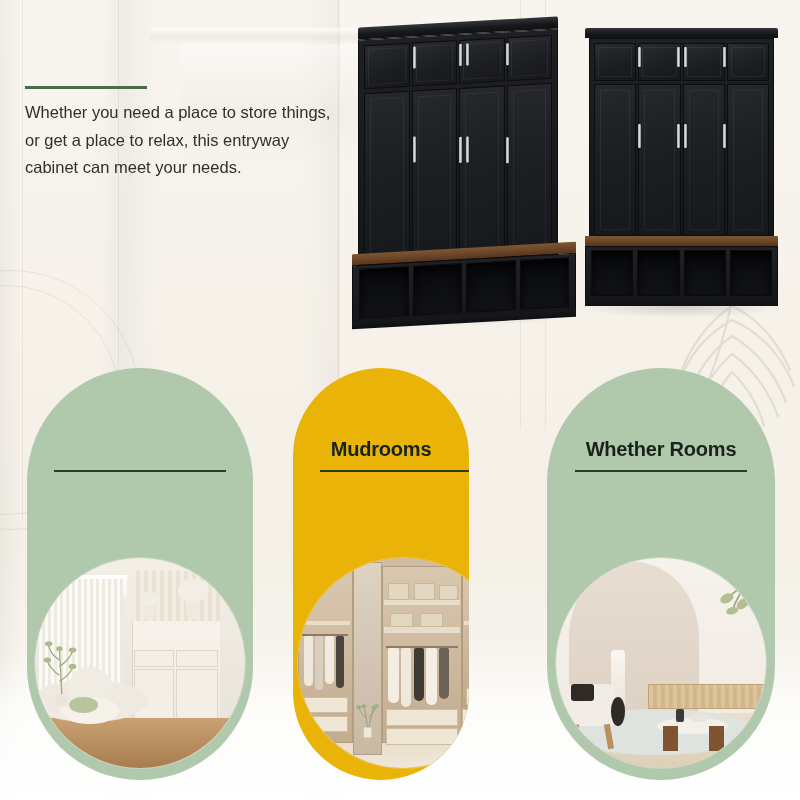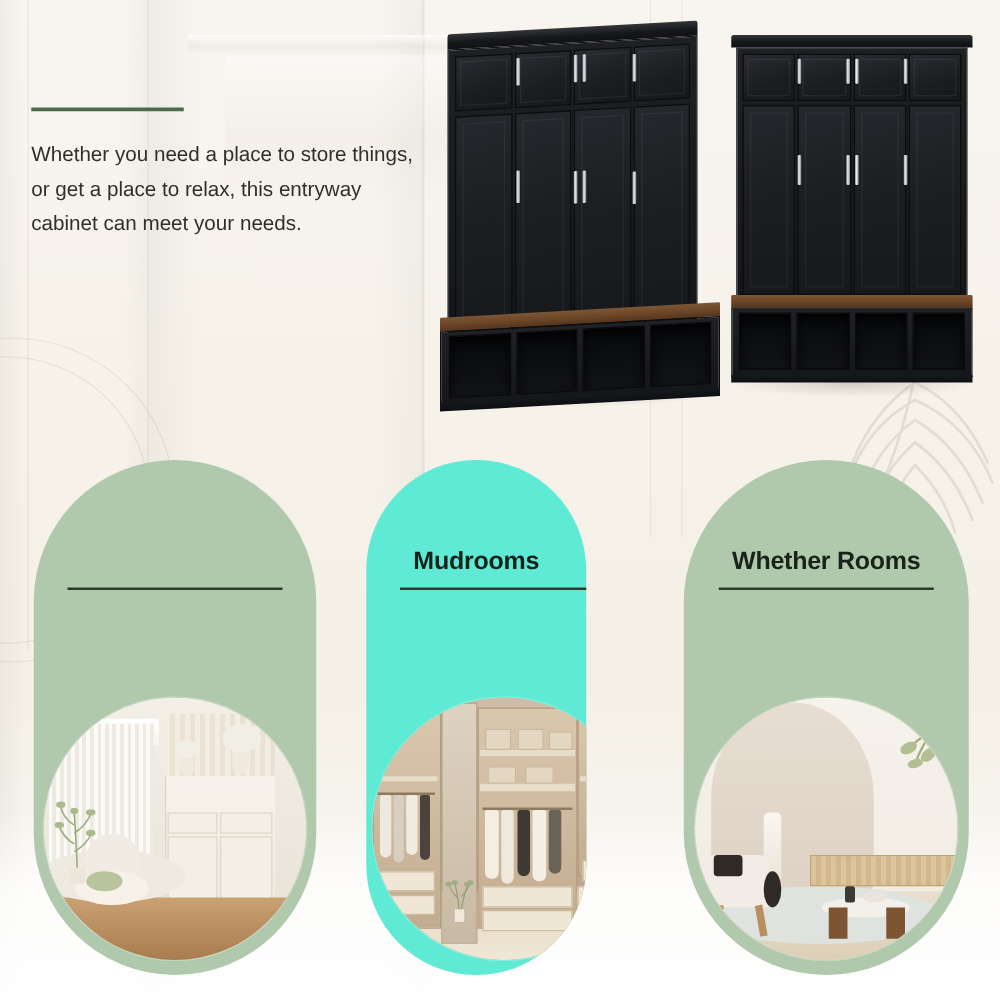--- a/index.html
+++ b/index.html
@@ -50,21 +50,21 @@
   }
 
   
   .headline-block { position:absolute; left:25px; top:68px; width:340px; }
   .headline {
     font-size:35px; font-weight:700; letter-spacing:-0.4px;
     color:#426141; line-height:1.1;
   }
   .rule { width:122px; height:3px; background:#4d6b4b; margin-top:18px; }
   .subcopy {
-    margin-top:22px;
+    margin-top:10px;
     font-size:16.5px; line-height:1.68; color:#2f2f2d; max-width:320px;
   }
 
   
   .cabinet { position:absolute; }
   .cab-shadow {
     position:absolute; border-radius:50%;
     background:radial-gradient(ellipse at center,rgba(90,80,70,0.22),rgba(90,80,70,0) 70%);
   }
 
@@ -378,21 +378,21 @@
           <ellipse cx="7" cy="46" rx="6" ry="4"></ellipse>
             <ellipse cx="47" cy="56" rx="6" ry="4"></ellipse>
           <ellipse cx="26" cy="28" rx="5" ry="4"></ellipse>
         </g>
         <rect x="20" y="100" width="20" height="20" fill="#ece6da"></rect>
       </svg>
       <div style="position:absolute;left:16%;top:66%;width:14%;height:8%;background:#b8c49c;border-radius:50%;"></div>
     </div>
   </div>
 
-  <div class="oval" style="left:293px;top:368px;width:176px;height:412px;background:#5eead4;">
+  <div class="oval" style="left:293px;top:368px;width:176px;height:412px;background:#eab308;">
     <div class="oval-title" style="top:70px;">Mudrooms</div>
     <div class="oval-rule" style="left:27px;width:166px;top:102px;"></div>
 
     <div class="photo-circle" style="left:5px;top:190px;width:210px;height:210px;">
       <div class="p2-bg"></div>
       <div class="p2-floor"></div>
 
       <div class="p2-unit" style="left:0;top:6%;width:26%;height:82%;"></div>
       <div class="p2-rod" style="left:2%;top:36%;width:22%;"></div>
       <div class="p2-cloth" style="left:3%;top:37%;width:4%;height:24%;background:#efe9dd;"></div>

